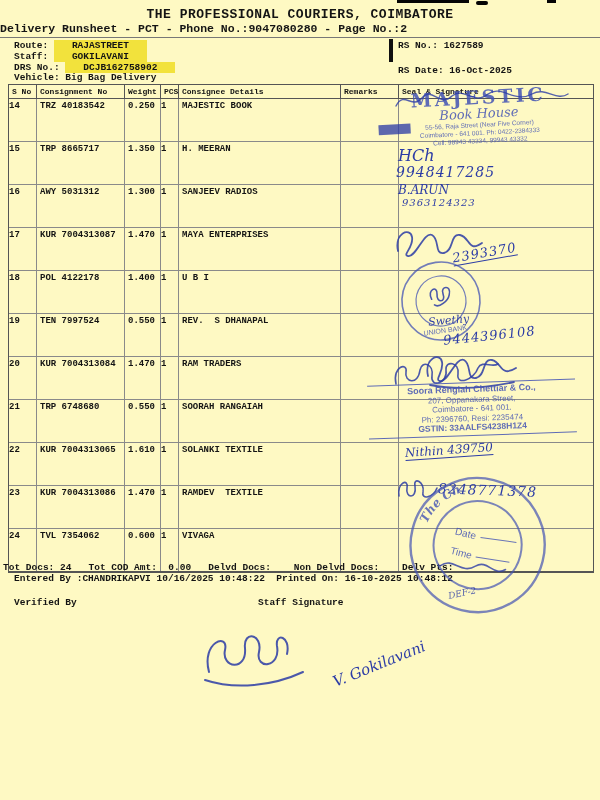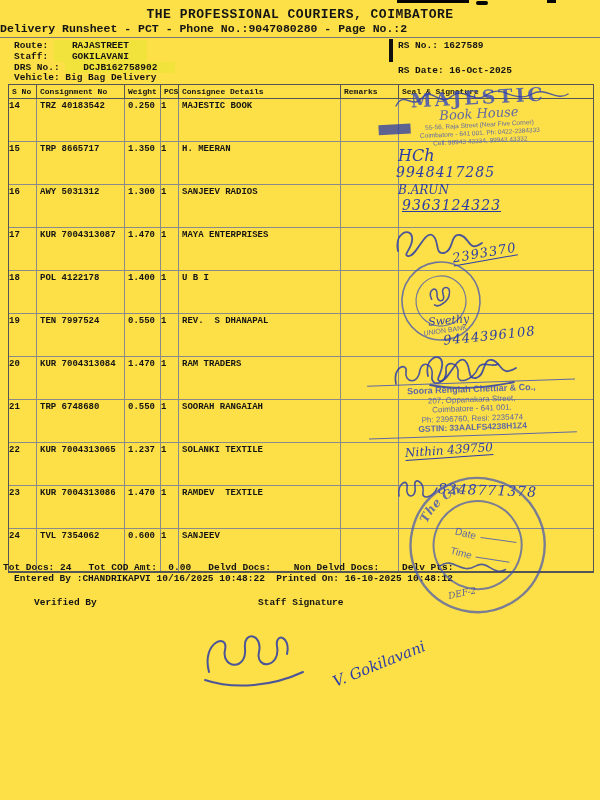--- a/index.html
+++ b/index.html
@@ -1,16 +1,16 @@
 <!DOCTYPE html>
 <html><head>
 <meta charset="utf-8">
 <style>
   html,body{margin:0;padding:0;background:#e8e8e6;}
-  .page{position:relative;width:600px;height:800px;margin:0 auto;background:#fde047;
+  .page{position:relative;width:600px;height:800px;margin:0 auto;background:#fef9c3;
         font-family:"Liberation Mono","DejaVu Sans Mono",monospace;color:#141414;overflow:hidden;}
   .abs{position:absolute;}
   .title{top:7px;left:0;width:100%;text-align:center;font-weight:bold;font-size:13px;letter-spacing:.5px;}
   .subtitle{top:22px;left:0;width:100%;text-align:left;font-weight:bold;font-size:11.5px;}
   .hrule{top:37px;left:0;width:100%;border-top:1px solid #777;}
   .info{font-size:9.5px;font-weight:bold;white-space:pre;}
   .hl{background:#f2e23c;padding:0 18px;}
   .rsbar{left:389px;top:39px;width:4px;height:23px;background:#101010;}
   .mark{background:#050505;}
   
@@ -146,68 +146,68 @@
       <div class="c">TRP 6748680</div>
       <div class="c">0.550</div>
       <div class="c cc">1</div>
       <div class="c">SOORAH RANGAIAH</div>
       <div class="c"></div>
       <div class="c"></div>
     </div>
     <div class="trow">
       <div class="c cc">22</div>
       <div class="c">KUR 7004313065</div>
-      <div class="c">1.237</div>
+      <div class="c">1.610</div>
       <div class="c cc">1</div>
       <div class="c">SOLANKI TEXTILE</div>
       <div class="c"></div>
       <div class="c"></div>
     </div>
     <div class="trow">
       <div class="c cc">23</div>
       <div class="c">KUR 7004313086</div>
       <div class="c">1.470</div>
       <div class="c cc">1</div>
       <div class="c">RAMDEV  TEXTILE</div>
       <div class="c"></div>
       <div class="c"></div>
     </div>
     <div class="trow">
       <div class="c cc">24</div>
       <div class="c">TVL 7354062</div>
       <div class="c">0.600</div>
       <div class="c cc">1</div>
-      <div class="c">SANJEEV</div>
+      <div class="c">VIVAGA</div>
       <div class="c"></div>
       <div class="c"></div>
     </div>
   </div>
 
   <div class="abs foot" style="left:3px;top:562px;">Tot Docs: 24   Tot COD Amt:  0.00   Delvd Docs:    Non Delvd Docs:    Delv Pts:</div>
   <div class="abs foot" style="left:14px;top:573px;">Entered By :CHANDRIKAPVI 10/16/2025 10:48:22  Printed On: 16-10-2025 10:48:12</div>
-  <div class="abs foot" style="left:14px;top:597px;margin-left:20px;">Verified By</div>
+  <div class="abs foot" style="left:14px;top:597px;">Verified By</div>
   <div class="abs foot" style="left:258px;top:597px;">Staff Signature</div>
 
   <div class="abs stampblue majestic">
     <div class="maj-blob"></div>
     <div class="maj-name">MAJESTIC</div>
     <div class="maj-sub">Book House</div>
     <div class="maj-addr">55-56, Raja Street (Near Five Corner)</div>
     <div class="maj-addr">Coimbatore - 641 001. Ph: 0422-2384333</div>
     <div class="maj-addr">Cell: 98943 43334, 99943 43332</div>
   </div>
   <svg class="abs" style="left:392px;top:88px;" width="180" height="26" viewBox="0 0 180 26">
     <path d="M4,18 C12,2 20,22 30,10 C40,-2 48,20 60,8 C72,-2 82,18 96,6 C110,-4 122,16 140,6 C154,-2 164,14 176,6" fill="none" stroke="#2c3ca6" stroke-width="1.4" stroke-linecap="round" opacity="0.8"></path>
   </svg>
 
   <div class="abs ink" style="left:398px;top:146px;font-size:16px;">HCh</div>
   <div class="abs ink num" style="left:396px;top:164px;font-size:14px;">9948417285</div>
 
   <div class="abs ink" style="left:398px;top:183px;font-size:12px;">B.ARUN</div>
-  <div class="abs ink num" style="left:402px;top:197px;font-size:14px;text-decoration:underline;">9363124323</div>
+  <div class="abs ink num" style="left:402px;top:197px;font-size:10px;">9363124323</div>
 
   <svg class="abs" style="left:392px;top:225px;" width="96" height="36" viewBox="0 0 96 36">
     <path d="M6,26 C2,8 18,2 20,12 C22,22 10,30 16,31 C24,33 32,6 40,10 C48,14 42,30 52,28 C62,26 58,8 68,10 C78,12 76,28 90,18" fill="none" stroke="#2c3ca6" stroke-width="1.8" stroke-linecap="round" opacity="0.85"></path>
   </svg>
   <div class="abs ink num underl" style="left:452px;top:245px;font-size:13px;transform:rotate(-10deg);">2393370</div>
 
   <svg class="abs" style="left:398px;top:258px;transform:rotate(-8deg);" width="86" height="86" viewBox="0 0 86 86">
     <circle cx="43" cy="43" r="39" fill="none" stroke="#4353b4" stroke-width="1.6" opacity="0.75"></circle>
     <circle cx="43" cy="43" r="25" fill="none" stroke="#4353b4" stroke-width="1.2" opacity="0.75"></circle>
     <path d="M34,40 C30,30 42,26 40,36 C38,44 48,46 46,36 C44,28 56,28 52,38 C50,44 40,50 36,46" fill="none" stroke="#2c3ca6" stroke-width="1.6" stroke-linecap="round" opacity="0.85"></path>

